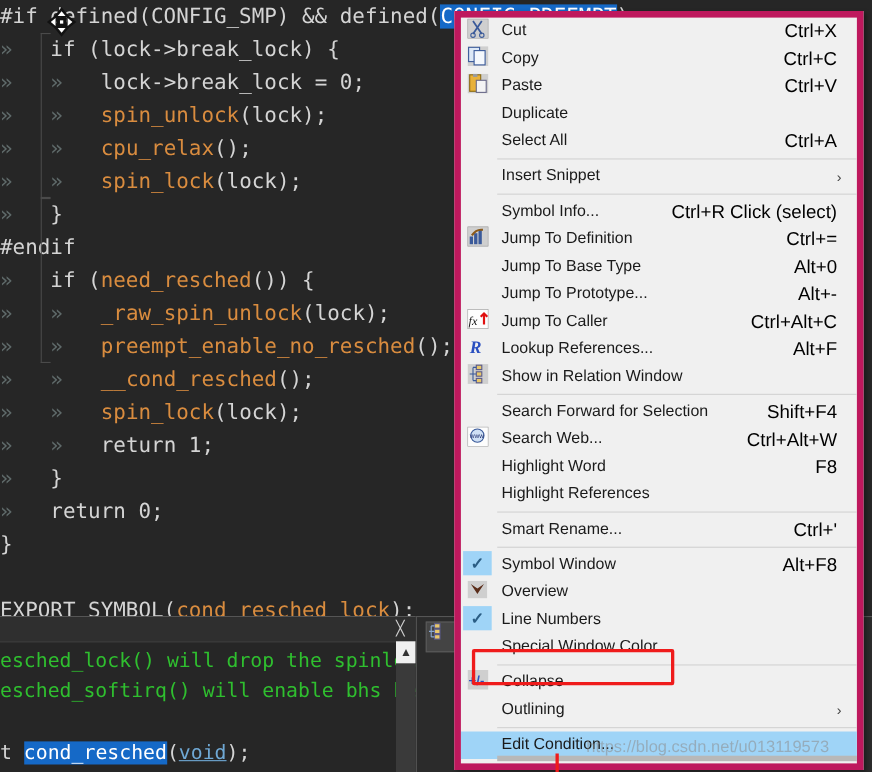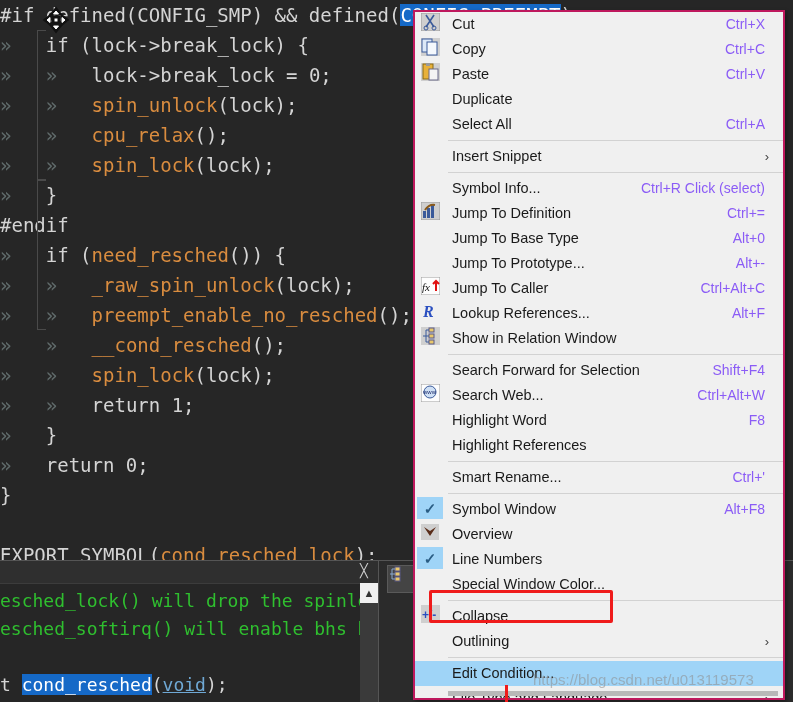--- a/index.html
+++ b/index.html
@@ -79,41 +79,41 @@
     background:#444;border:1px solid #5a5a5a;
   }
   #br-tab-label{
     position:absolute;left:50px;top:6px;color:#cfcfcf;font-size:13px;
   }
 
   
   #ctx-menu{
     position:absolute;left:413px;top:10px;width:372px;height:690px;
     background:#f0f0f0;
-    border:2px solid #be185d;
+    border:6px solid #be185d;
     box-shadow:2px 2px 4px rgba(0,0,0,.35);
     font-size:14.5px;
     color:#1a1a1a;
     overflow:hidden;
     box-sizing:border-box;
   }
   .menu-item{
     position:relative;
     height:25px;line-height:25px;
     display:flex;align-items:center;
     padding-left:0;
     box-sizing:border-box;
   }
   .menu-item .gutter{
     width:30px;min-width:30px;height:25px;
     display:flex;align-items:flex-start;justify-content:center;
   }
   .menu-item .label{flex:1;padding-left:7px;white-space:nowrap;}
   .menu-item .accel{
-    padding-right:18px;color:#8b5cf6;white-space:nowrap;font-size:14px;
+    padding-right:18px;color:#000000;white-space:nowrap;font-size:17px;
   }
   .menu-item .submark{
     padding-right:14px;color:#444;font-size:13px;
   }
   .menu-item.highlight{background:#9fd4f7;}
   .menu-sep{
     height:1px;margin:3px 0 3px 33px;background:#d2d2d2;
   }
   .checkbox-bg{
     width:26px;height:22px;background:#9fd4f7;

